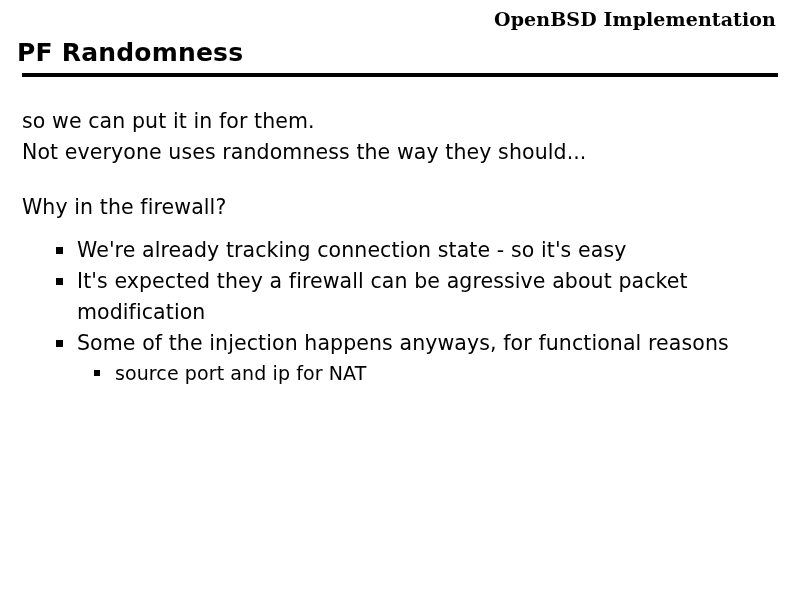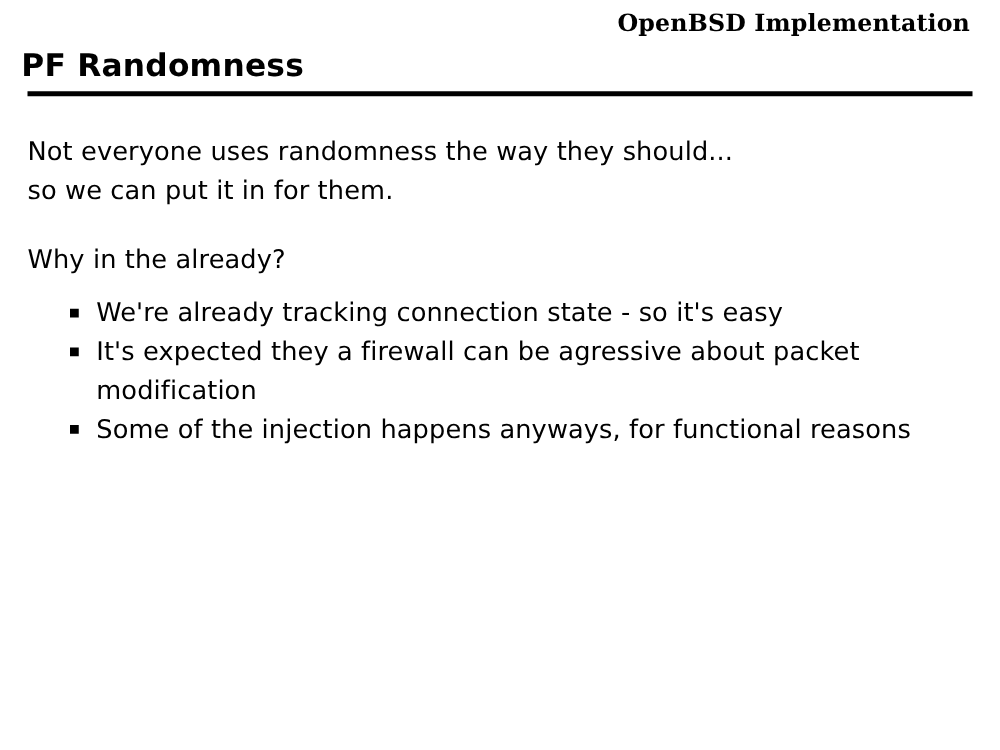--- a/index.html
+++ b/index.html
@@ -100,37 +100,41 @@
 <div class="slide">
 
   <div class="header-right">OpenBSD Implementation</div>
 
   <div class="slide-title">PF Randomness</div>
 
   <div class="title-rule"></div>
 
   <div class="body">
 
+    <div class="para">so we can put it in for them.</div>
+
     <div class="para">Not everyone uses randomness the way they should...</div>
-
-    <div class="para">so we can put it in for them.</div>
 
     <div class="spacer"></div>
 
-    <div class="para">Why in the already?</div>
+    <div class="para">Why in the firewall?</div>
 
     <ul class="bullets">
       <li class="bullet">
         <span class="marker"></span>
         <span class="bullet-text">We're already tracking connection state - so it's easy</span>
       </li>
       <li class="bullet">
         <span class="marker"></span>
         <span class="bullet-text">It's expected they a firewall can be agressive about packet modification</span>
       </li>
       <li class="bullet">
         <span class="marker"></span>
         <span class="bullet-text">Some of the injection happens anyways, for functional reasons</span>
       </li>
+      <li class="bullet sub">
+        <span class="marker"></span>
+        <span class="bullet-text">source port and ip for NAT</span>
+      </li>
     </ul>
 
   </div>
 </div>
 
 </body></html>

